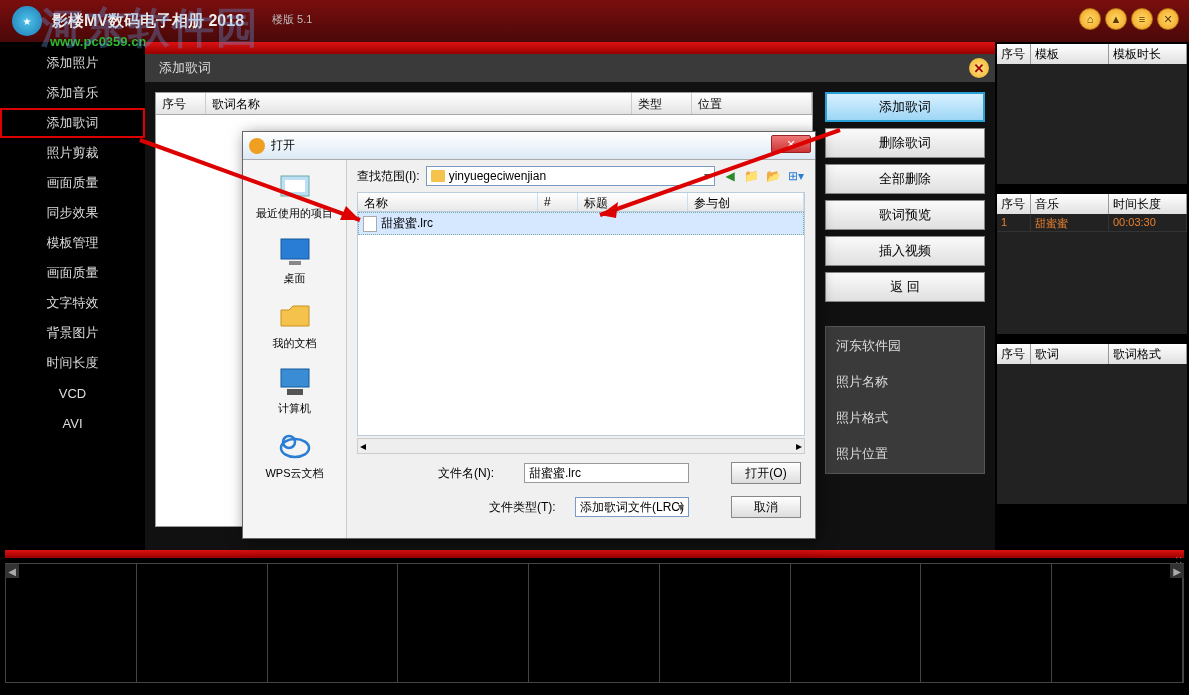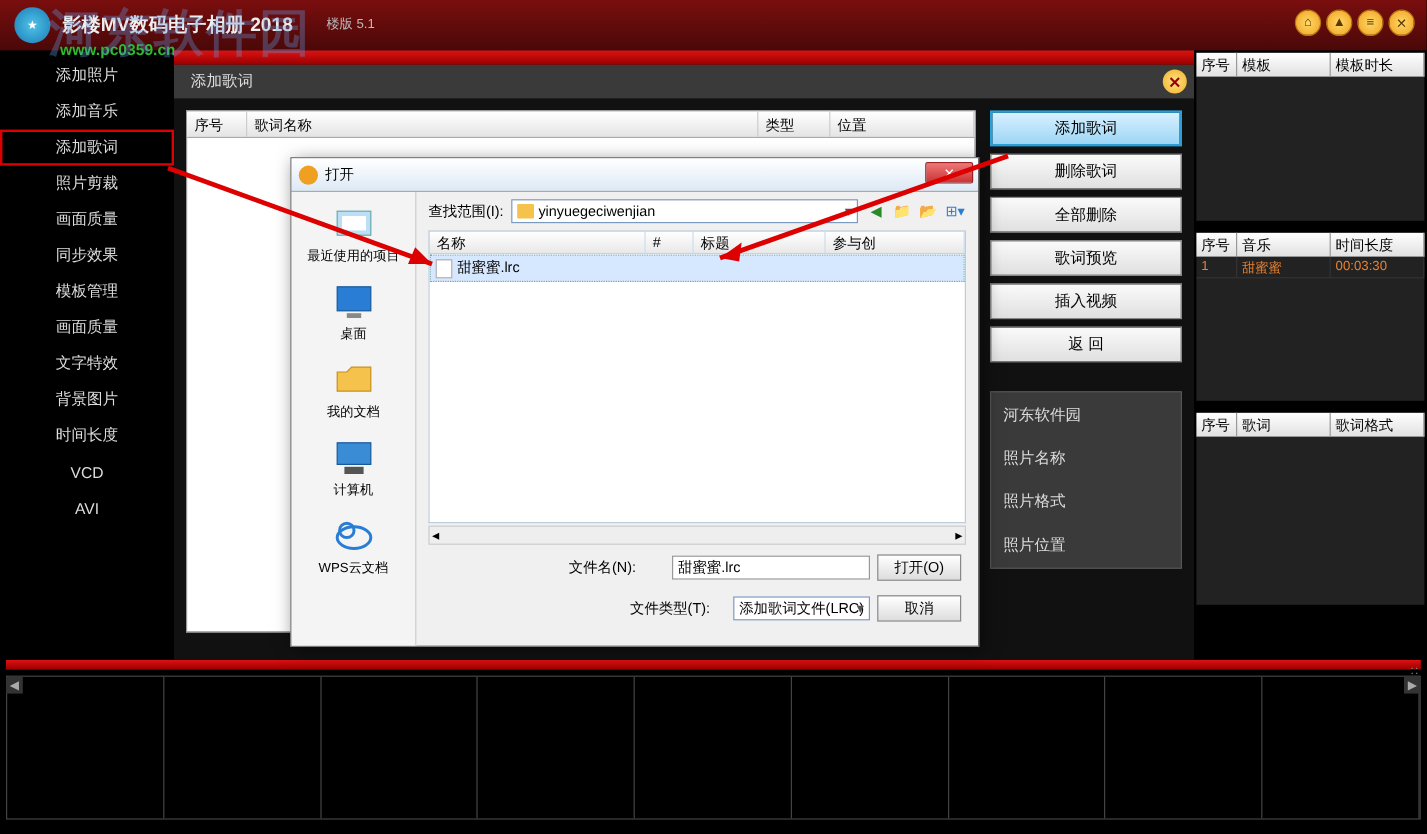--- a/index.html
+++ b/index.html
@@ -79,21 +79,21 @@
 .fd-tool { width:18px; height:18px; display:flex; align-items:center; justify-content:center; cursor:pointer; font-size:12px; }
 .fd-listhead { display:flex; background: linear-gradient(#fff,#e8e8e8); border:1px solid #bcd; height:20px; margin-top:4px; }
 .fd-listhead > div { border-right:1px solid #cde; padding:2px 6px; flex:0 0 auto; }
 .fd-filelist { background:#fff; border:1px solid #bcd; border-top:none; height:224px; overflow:auto; }
 .file-row { display:flex; align-items:center; padding:2px 4px; cursor:pointer; }
 .file-row.sel { background:#d6e8ff; border:1px dotted #7aa; }
 .file-ic { width:14px; height:16px; background:#fff; border:1px solid #aaa; margin-right:4px; }
 .fd-scroll { height:16px; background:#eee; border:1px solid #ccc; margin-top:2px; position:relative; }
 .fd-bottom { padding:8px 4px; display:flex; flex-direction:column; gap:6px;align-items:flex-end; }
 .fd-input { flex:1; height:20px; border:1px solid #999; background:#fff; padding:0 4px; font-size:12px; }
-.fd-btn { width:70px; height:22px; background: linear-gradient(#fff,#ddd); border:1px solid #888; cursor:pointer; font-size:12px; }
+.fd-btn { width:70px; height:22px; background: linear-gradient(#fff,#ddd); border:1px solid #888; cursor:pointer; font-size:12px;margin-left:36px; }
 
 
 .arrow { position:absolute; z-index:200; pointer-events:none; }
 .arrow svg line { stroke:#d00; stroke-width:4; }
 .arrow svg polygon { fill:#d00; }
 
 
 .wm-big { position:absolute; left:40px; top:0px; color:rgba(100,150,220,0.35); font-size:42px; font-weight:bold; z-index:300; pointer-events:none; letter-spacing:2px; }
 </style>
 </head>

